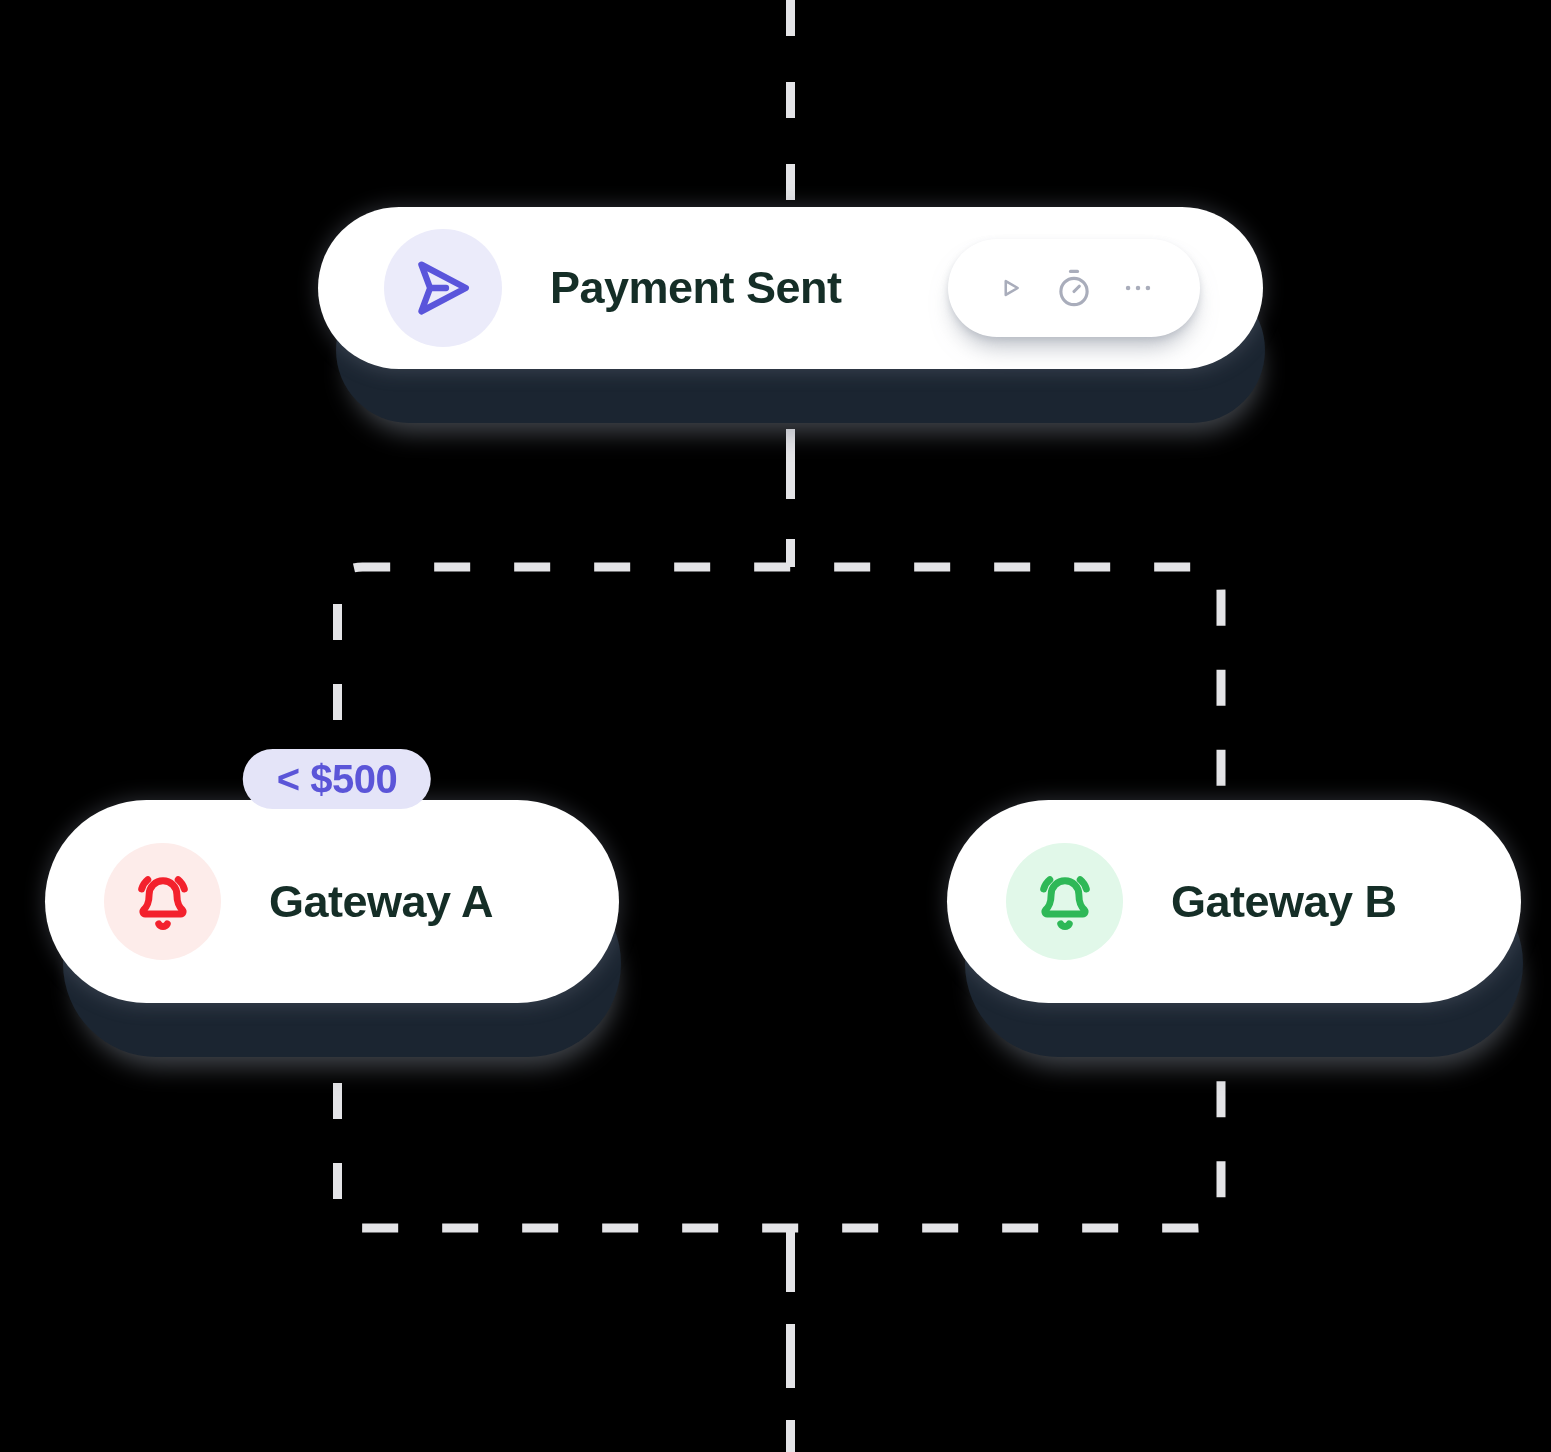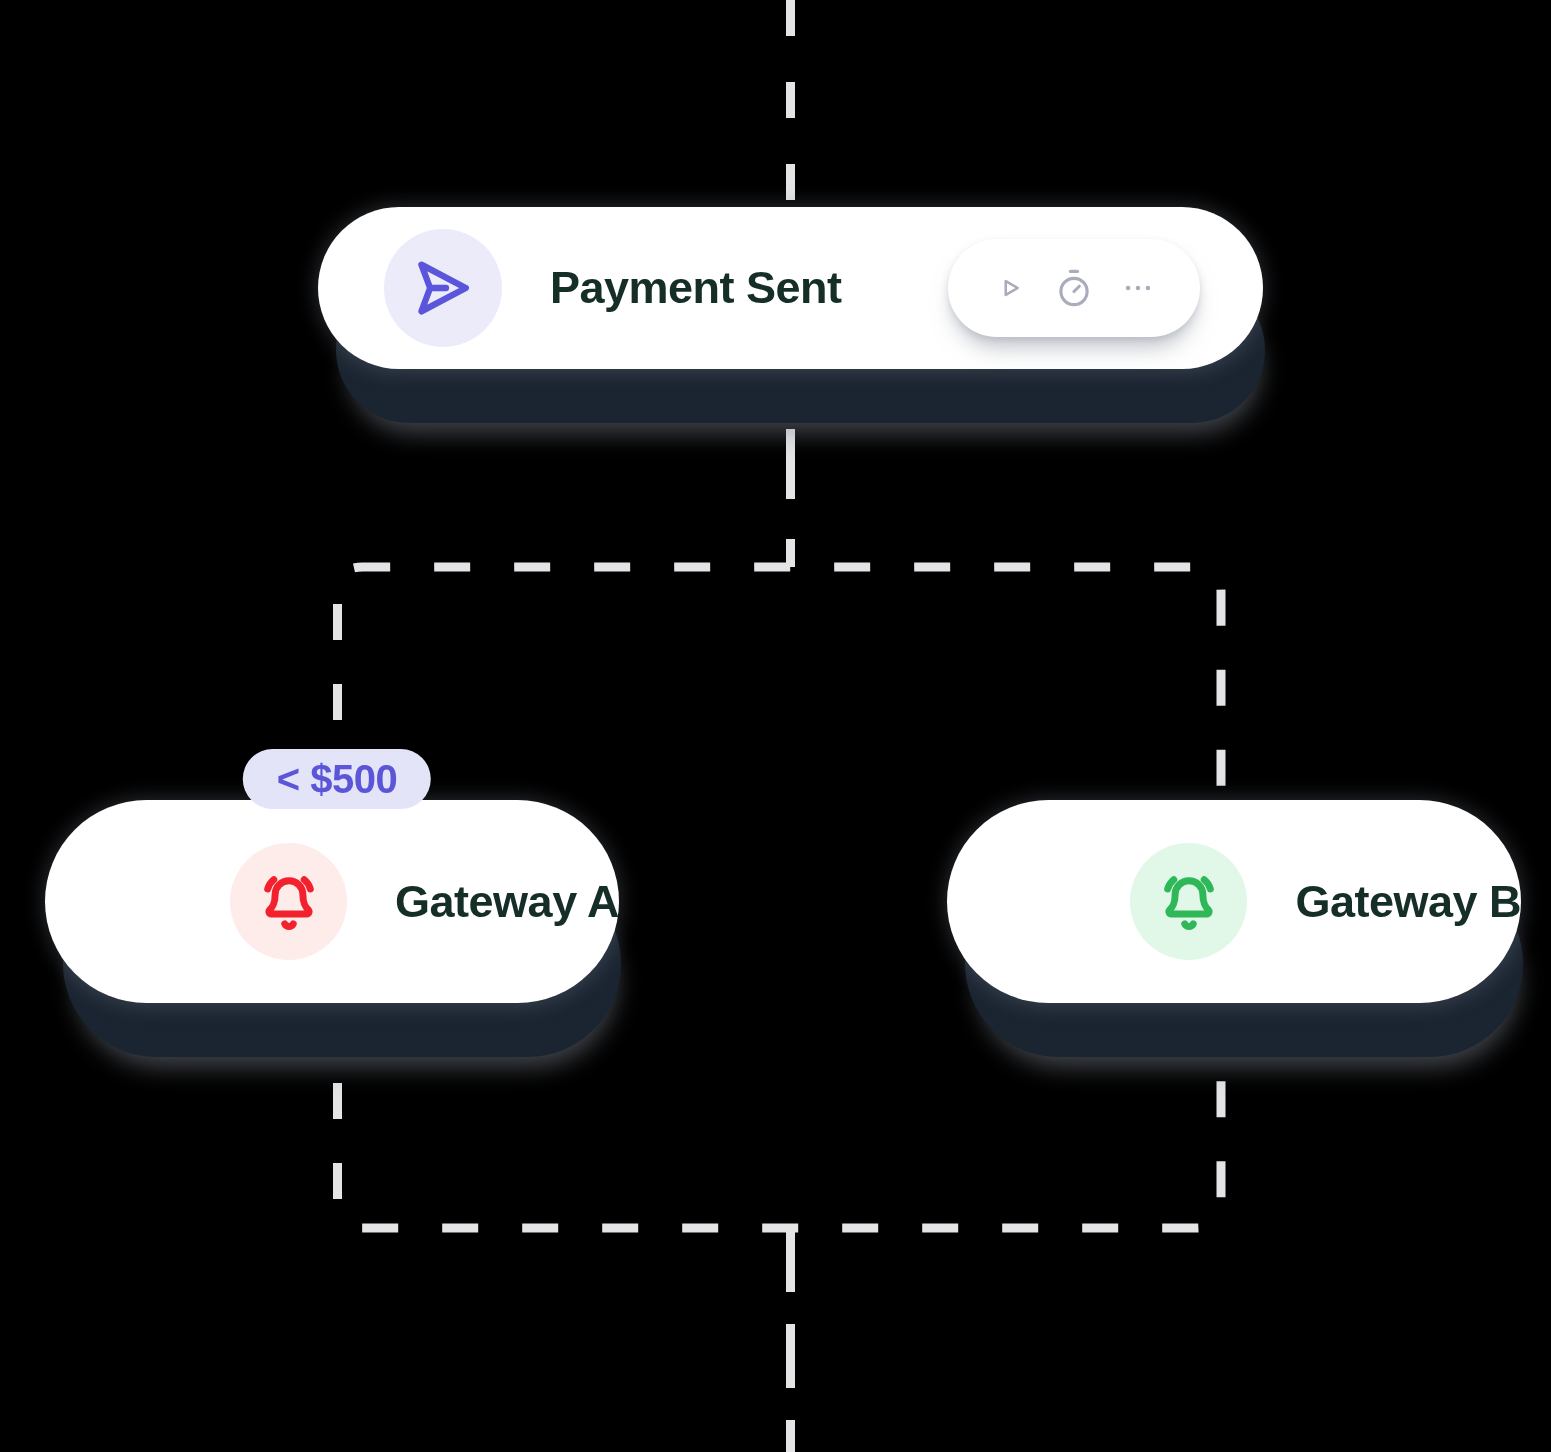--- a/index.html
+++ b/index.html
@@ -19,21 +19,21 @@
     background:var(--c-card-bg,#fff);
     box-shadow:
       0 0 20px 2px rgba(128,135,148,.32),
       10px 62px 0 -8px var(--c-card-shadow,#1b2531),
       14px 80px 24px -16px rgba(128,135,148,.5);
   }
   .node-card.trigger{
     left:318px;top:207px;width:945px;height:162px;border-radius:111px;justify-content:center;
   }
   .node-card.gateway{
-    top:800px;width:574px;height:203px;border-radius:102px;justify-content:flex-end;
+    top:800px;width:574px;height:203px;border-radius:102px;
   }
   .node-card.gateway-a{left:45px;}
   .node-card.gateway-b{left:947px;}
 
   .icon-circle{
     flex:0 0 auto;
     display:flex;align-items:center;justify-content:center;
     border-radius:50%;
   }
   .trigger .icon-circle{width:118px;height:118px;margin-left:66px;background:var(--c-accent-indigo-bg,#ebebfa);}

